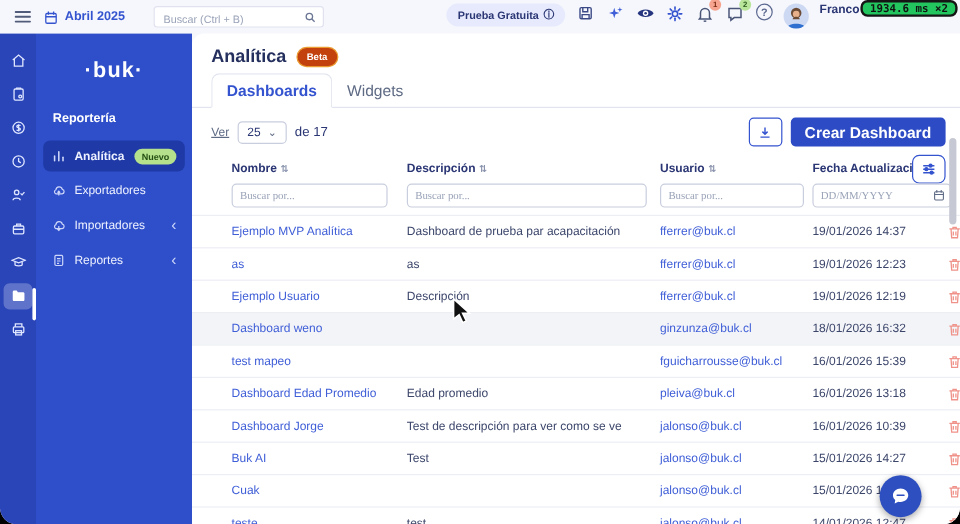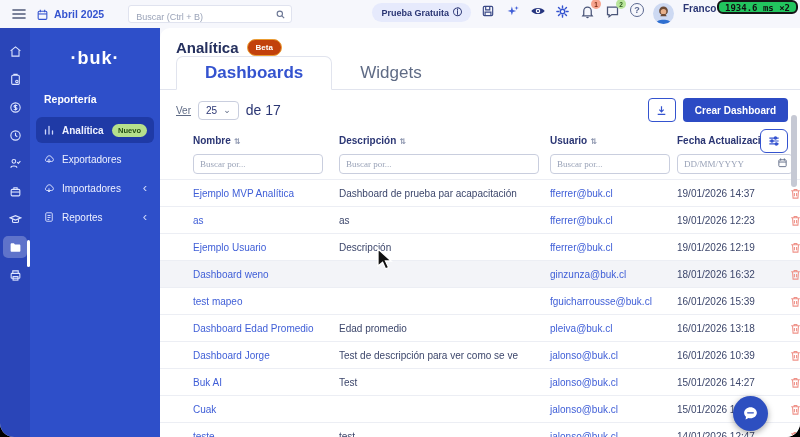--- a/index.html
+++ b/index.html
@@ -3,21 +3,21 @@
 <meta charset="utf-8">
 <style>
   * { box-sizing: border-box; }
   body { margin:0; background:#000; font-family:"Liberation Sans", sans-serif; }
   .screen { position:relative; width:800px; height:437px; background:#f6f7fc; overflow:hidden; border-radius:0 0 14px 14px; }
 
   
   .topbar { position:absolute; top:0; left:0; right:0; height:28px; display:flex; align-items:center; background:#f6f7fc; }
   .tb-left { display:flex; align-items:center; gap:10px; padding-left:12px; }
   .cal-group { display:flex; align-items:center; gap:5px; color:#3453cf; font-size:10.5px; font-weight:bold; }
-  .searchbox { position:relative; margin-left:14px; width:164px; height:18px; background:#fff; border:1px solid #e0e3ef; border-radius:3px; }
+  .searchbox { position:relative; margin-left:14px; width:142px; height:18px; background:#fff; border:1px solid #e0e3ef; border-radius:3px; }
   .searchbox input { width:100%; height:100%; border:none; outline:none; background:transparent; font-size:9px; padding:0 20px 0 7px; color:#2b3674; font-family:"Liberation Sans",sans-serif; }
   .searchbox input::placeholder { color:#9aa3b8; }
   .searchbox .mag { position:absolute; right:5px; top:3px; color:#6b7694; }
   .tb-right { position:absolute; right:6px; top:3px; height:28px; display:flex; align-items:flex-start; gap:9px; }
   .pill { background:#e6eafc; color:#2b3674; font-size:9px; font-weight:bold; padding:3px 9px; border-radius:10px; display:flex; align-items:center; gap:4px; }
   .tbi { position:relative; width:16px; height:16px; display:flex; align-items:center; justify-content:center; }
   .cnt { position:absolute; top:-4px; right:-5px; width:10px; height:10px; border-radius:50%; font-size:6.5px; font-weight:bold; display:flex; align-items:center; justify-content:center; }
   .cnt.red { background:#f6a48f; color:#7a2a12; }
   .cnt.grn { background:#b9e59b; color:#2d5c1d; }
   .help-c { width:14px; height:14px; border:1.4px solid #5b6890; border-radius:50%; color:#5b6890; font-size:9px; font-weight:bold; display:flex; align-items:center; justify-content:center; }
@@ -39,30 +39,30 @@
   .mi .chev { margin-left:auto; font-size:13px; line-height:10px; color:#cdd6fa; }
   .mic { width:12px; height:12px; color:#cdd6fa; flex:none; }
   .badge-nuevo { margin-left:auto; background:#b5e08c; color:#234e12; font-size:7.5px; font-weight:bold; padding:2px 6px; border-radius:8px; }
 
   
   .main { position:absolute; top:28px; left:160px; right:0; bottom:0; background:#fff; border-top-left-radius:10px; overflow:hidden; }
   .m-head { display:flex; align-items:center; gap:8px; padding:11px 16px 0; }
   .title { font-size:15px; font-weight:bold; color:#25305e; }
   .beta { background:#c2410c; color:#fff; font-size:8px; font-weight:bold; padding:3px 8px; border-radius:9px; border:1px solid #ea9c31; }
   .tabs { display:flex; align-items:flex-end; margin-top:7px; padding:0 16px; border-bottom:1px solid #e1e4ee; height:27px; }
-  .tab { font-size:17px; color:#5f6b85; padding:6px 28px; }
+  .tab { font-size:13px; color:#5f6b85; padding:6px 12px; }
   .tab.active { background:#fff; border:1px solid #e1e4ee; border-bottom-color:#fff; border-radius:7px 7px 0 0; color:#3453cf; font-weight:bold; margin-bottom:-1px; }
   .ver-row { display:flex; align-items:center; gap:7px; padding:0 12px 0 16px; margin-top:7px; height:26px; }
   .ver-label { font-size:10px; color:#5f6b85;text-decoration:underline; }
   .select { display:flex; align-items:center; gap:6px; border:1px solid #c9cede; border-radius:4px; padding:3px 7px; font-size:10px; color:#2b3674; background:#fff; }
   .select .chevd { font-size:9px; color:#5f6b85; line-height:6px; }
-  .total { font-size:14px; color:#2b3674; }
+  .total { font-size:11px; color:#2b3674; }
   .spacer { flex:1; }
   .btn-dl { width:28px; height:24px; border:1px solid #3453cf; border-radius:4px; display:flex; align-items:center; justify-content:center; color:#3453cf; background:#fff; }
-  .btn-primary { height:24px; background:#2c4bc4; color:#fff; font-size:10px; font-weight:bold; border:none; border-radius:4px; padding:0 12px; font-family:"Liberation Sans",sans-serif; }
+  .btn-primary { height:24px; background:#2c4bc4; color:#fff; font-size:13px; font-weight:bold; border:none; border-radius:4px; padding:0 12px; font-family:"Liberation Sans",sans-serif; }
   .grid5 { display:grid; grid-template-columns:146px 211px 127px 112px 1fr; padding:0 33px; align-items:center; }
   .thead { margin-top:8px; height:18px; font-size:10px; font-weight:bold; color:#2b3674; position:relative; }
   .sort { font-size:8px; color:#8a93ad; margin-left:3px; font-family:"DejaVu Sans",sans-serif; }
   .btn-filter { position:absolute; right:12px; top:-2px; width:28px; height:24px; border:1px solid #3453cf; border-radius:6px; background:#fff; color:#3453cf; display:flex; align-items:center; justify-content:center; }
   .tfilter { margin-top:3px; height:22px; }
   .finput { width:130px; height:20px; border:1px solid #c9cede; border-radius:4px; font-size:9px; color:#2b3674; padding:0 6px; background:#fff; outline:none; font-family:Liberation Serif, serif; }
   .finput::placeholder { color:#9aa3b8; }
   .f-desc { width:200px; } .f-user { width:120px; }
   .f-date { position:relative; width:116px; }
   .f-date .finput { width:100%; padding-right:20px; }

